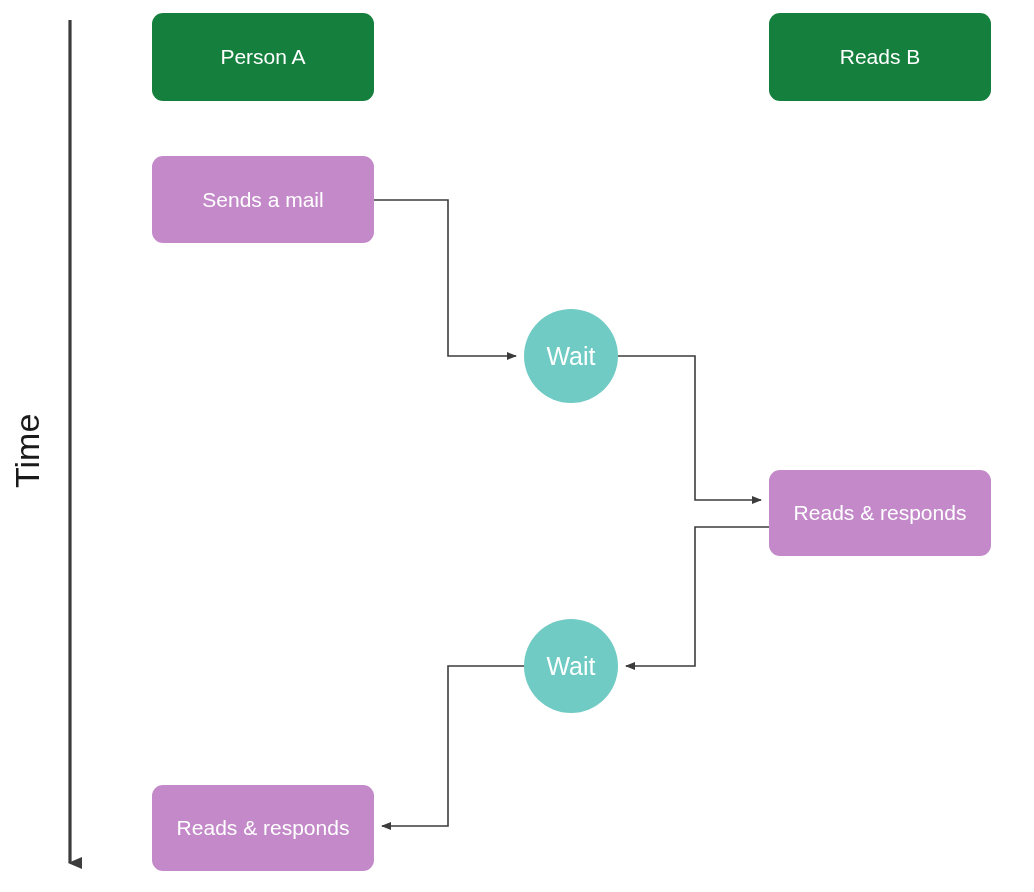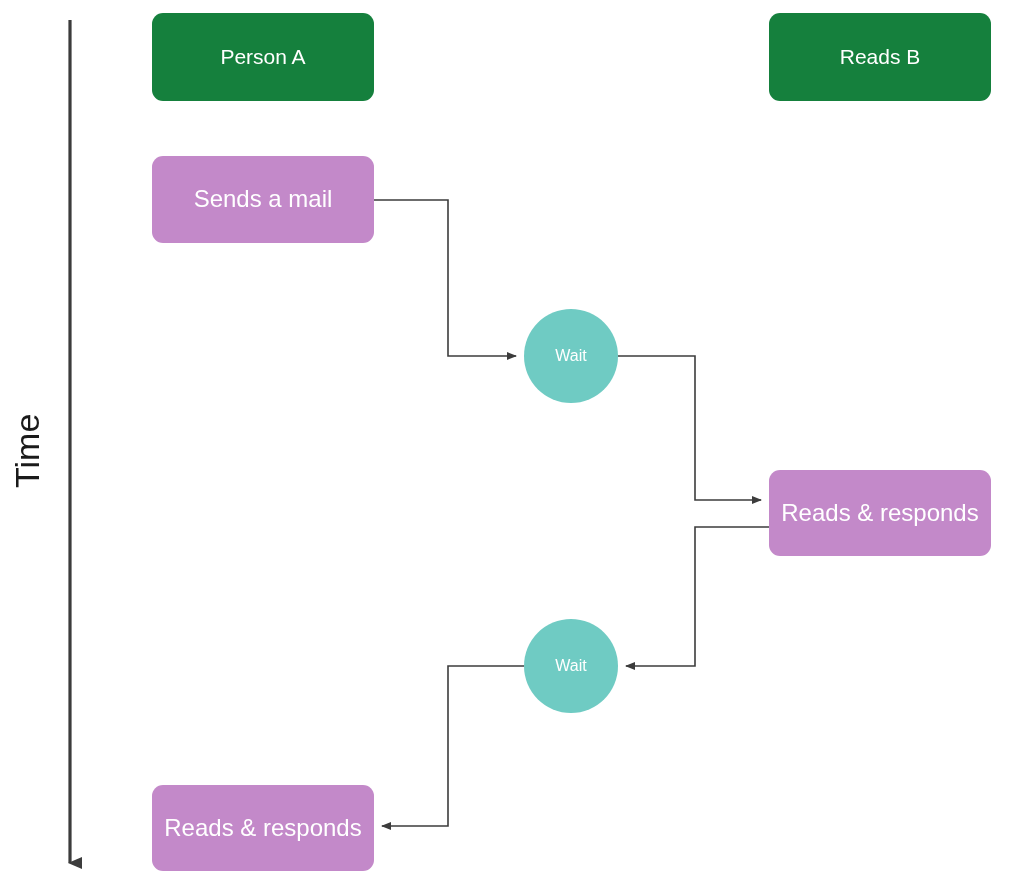--- a/index.html
+++ b/index.html
@@ -38,26 +38,26 @@
   }
   .node-box {
     border-radius: 11px;
   }
   .node-lane {
     background: #15803d;
     font-size: 21px;
   }
   .node-action {
     background: #c389c9;
-    font-size: 24px;
+    font-size: 21px;
   }
   .node-wait {
     background: #6fcbc3;
     border-radius: 50%;
-    font-size: 16px;
+    font-size: 25px;
   }
   .axis-label {
     position: absolute;
     color: #1a1a1a;
     font-size: 34px;
     white-space: nowrap;
     transform-origin: 0 0;
     transform: rotate(-90deg);
   }
 </style>

